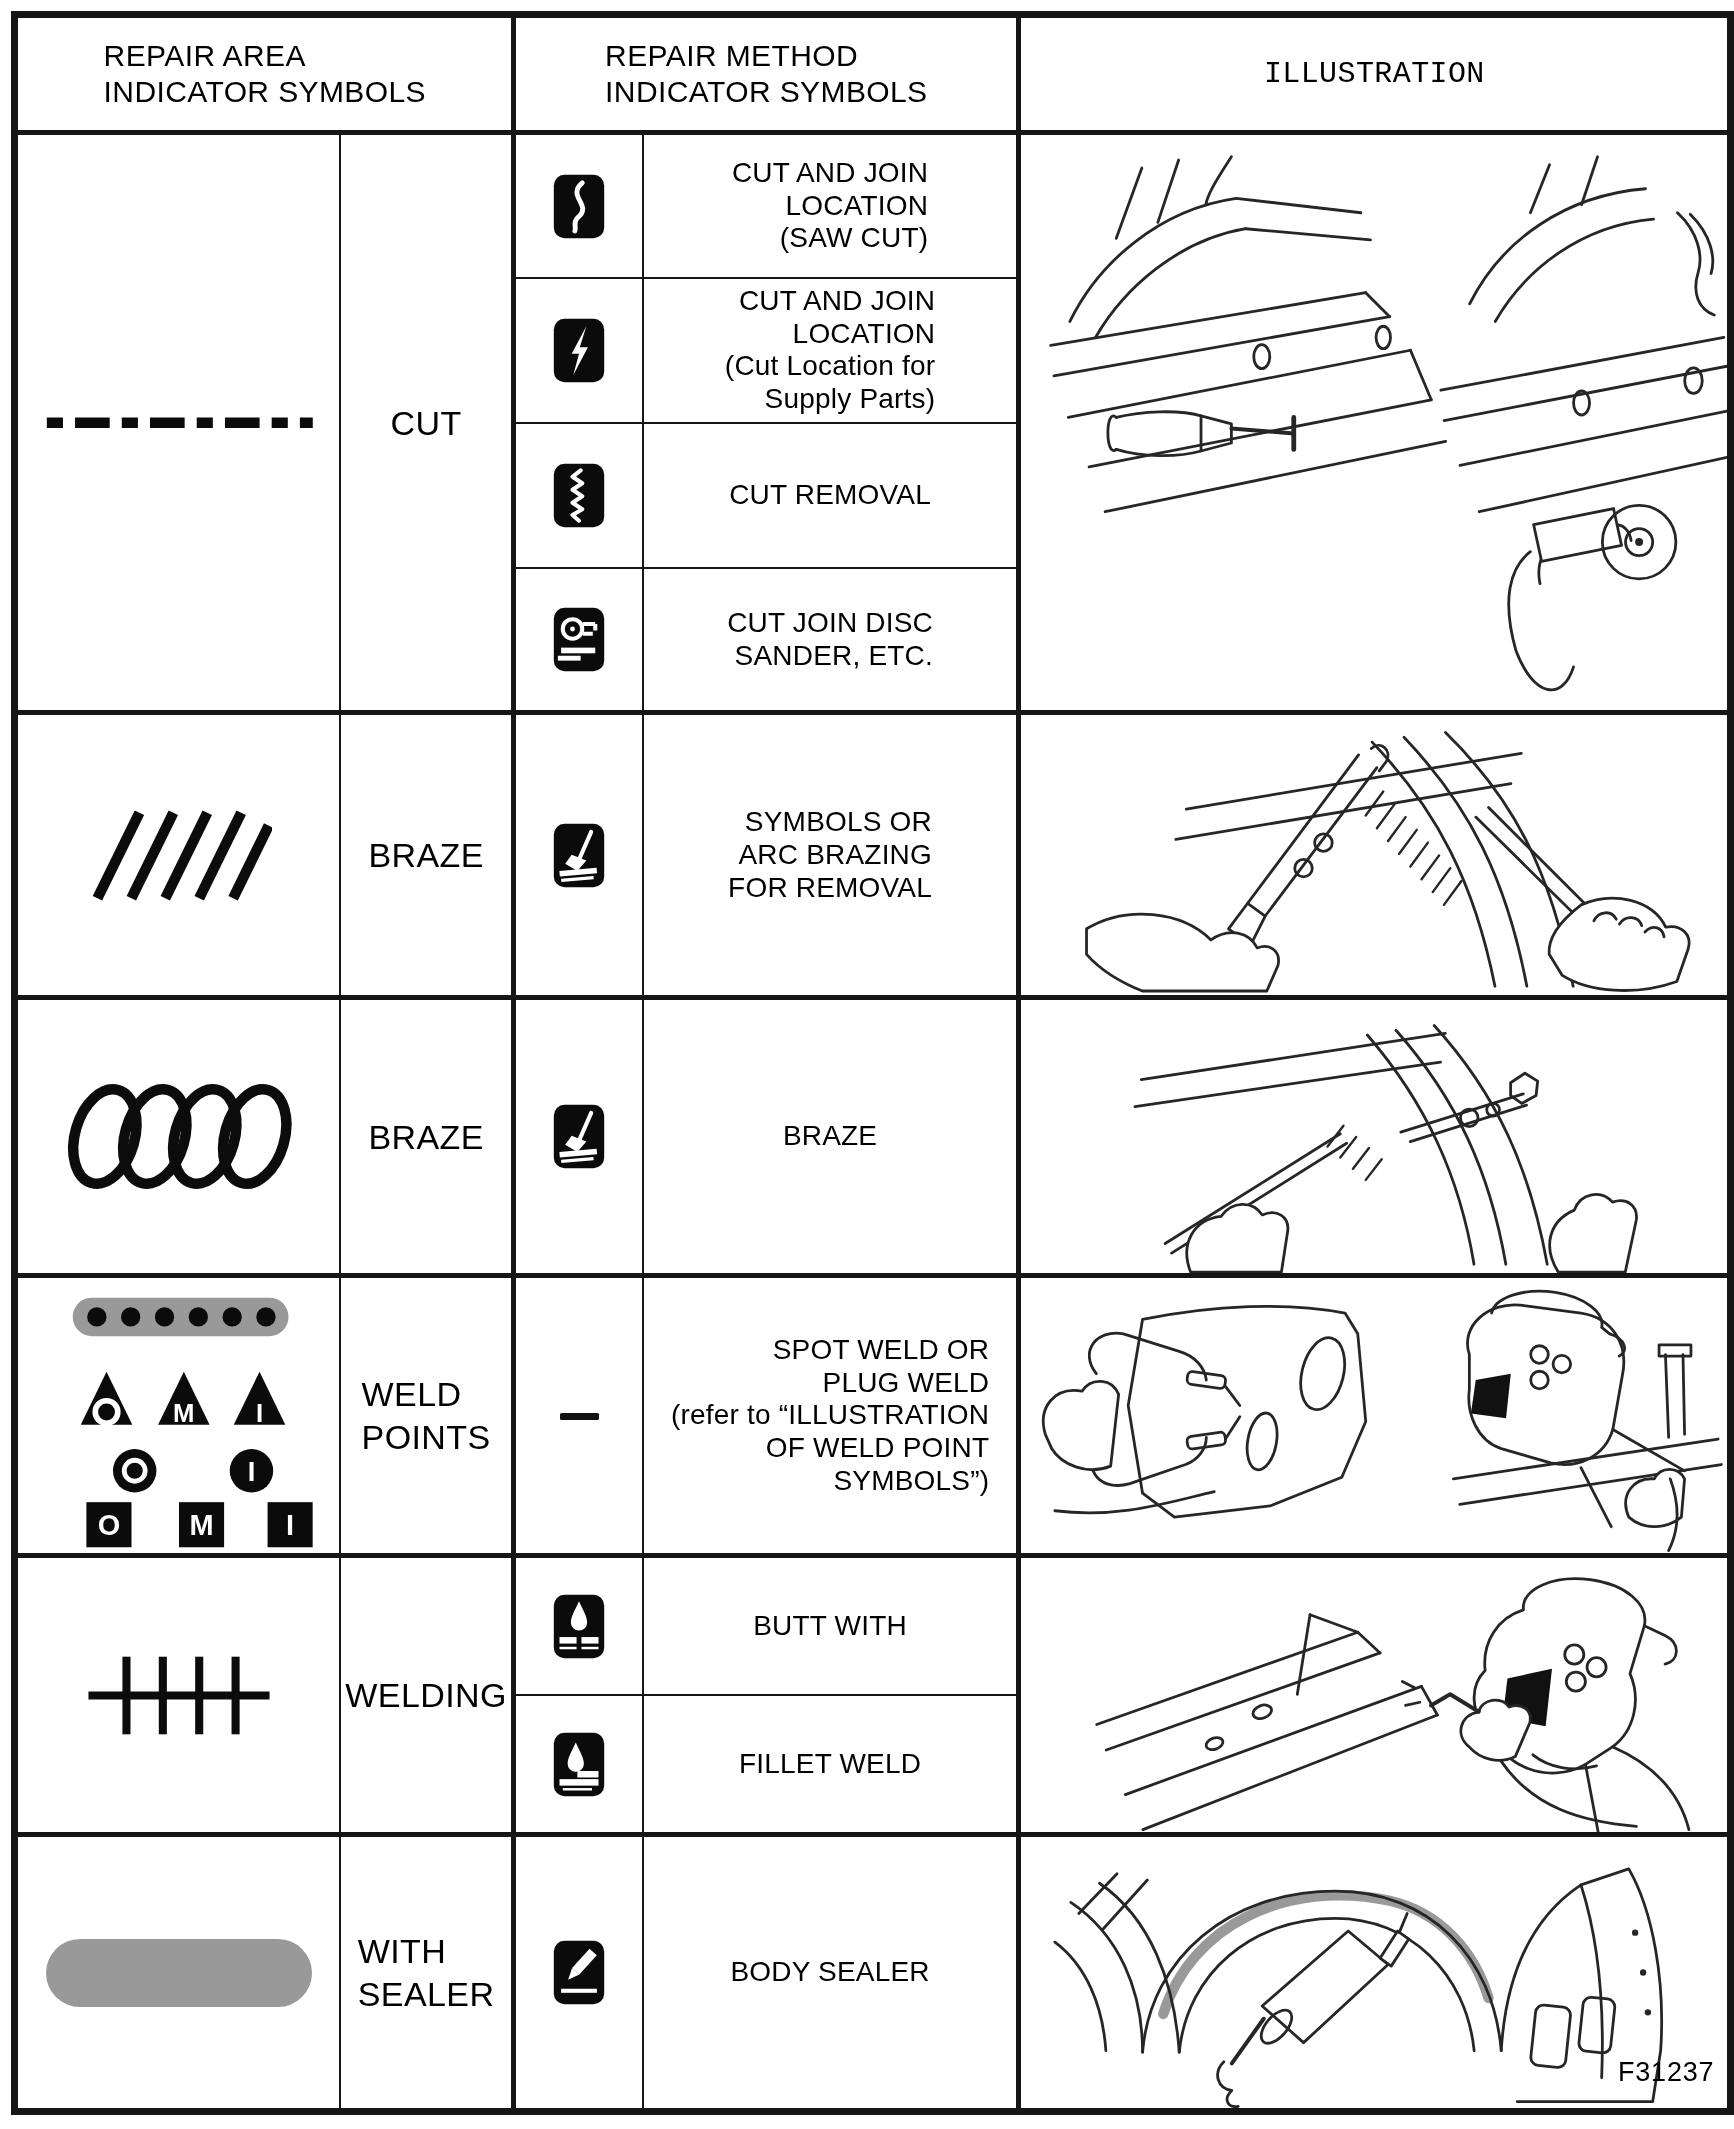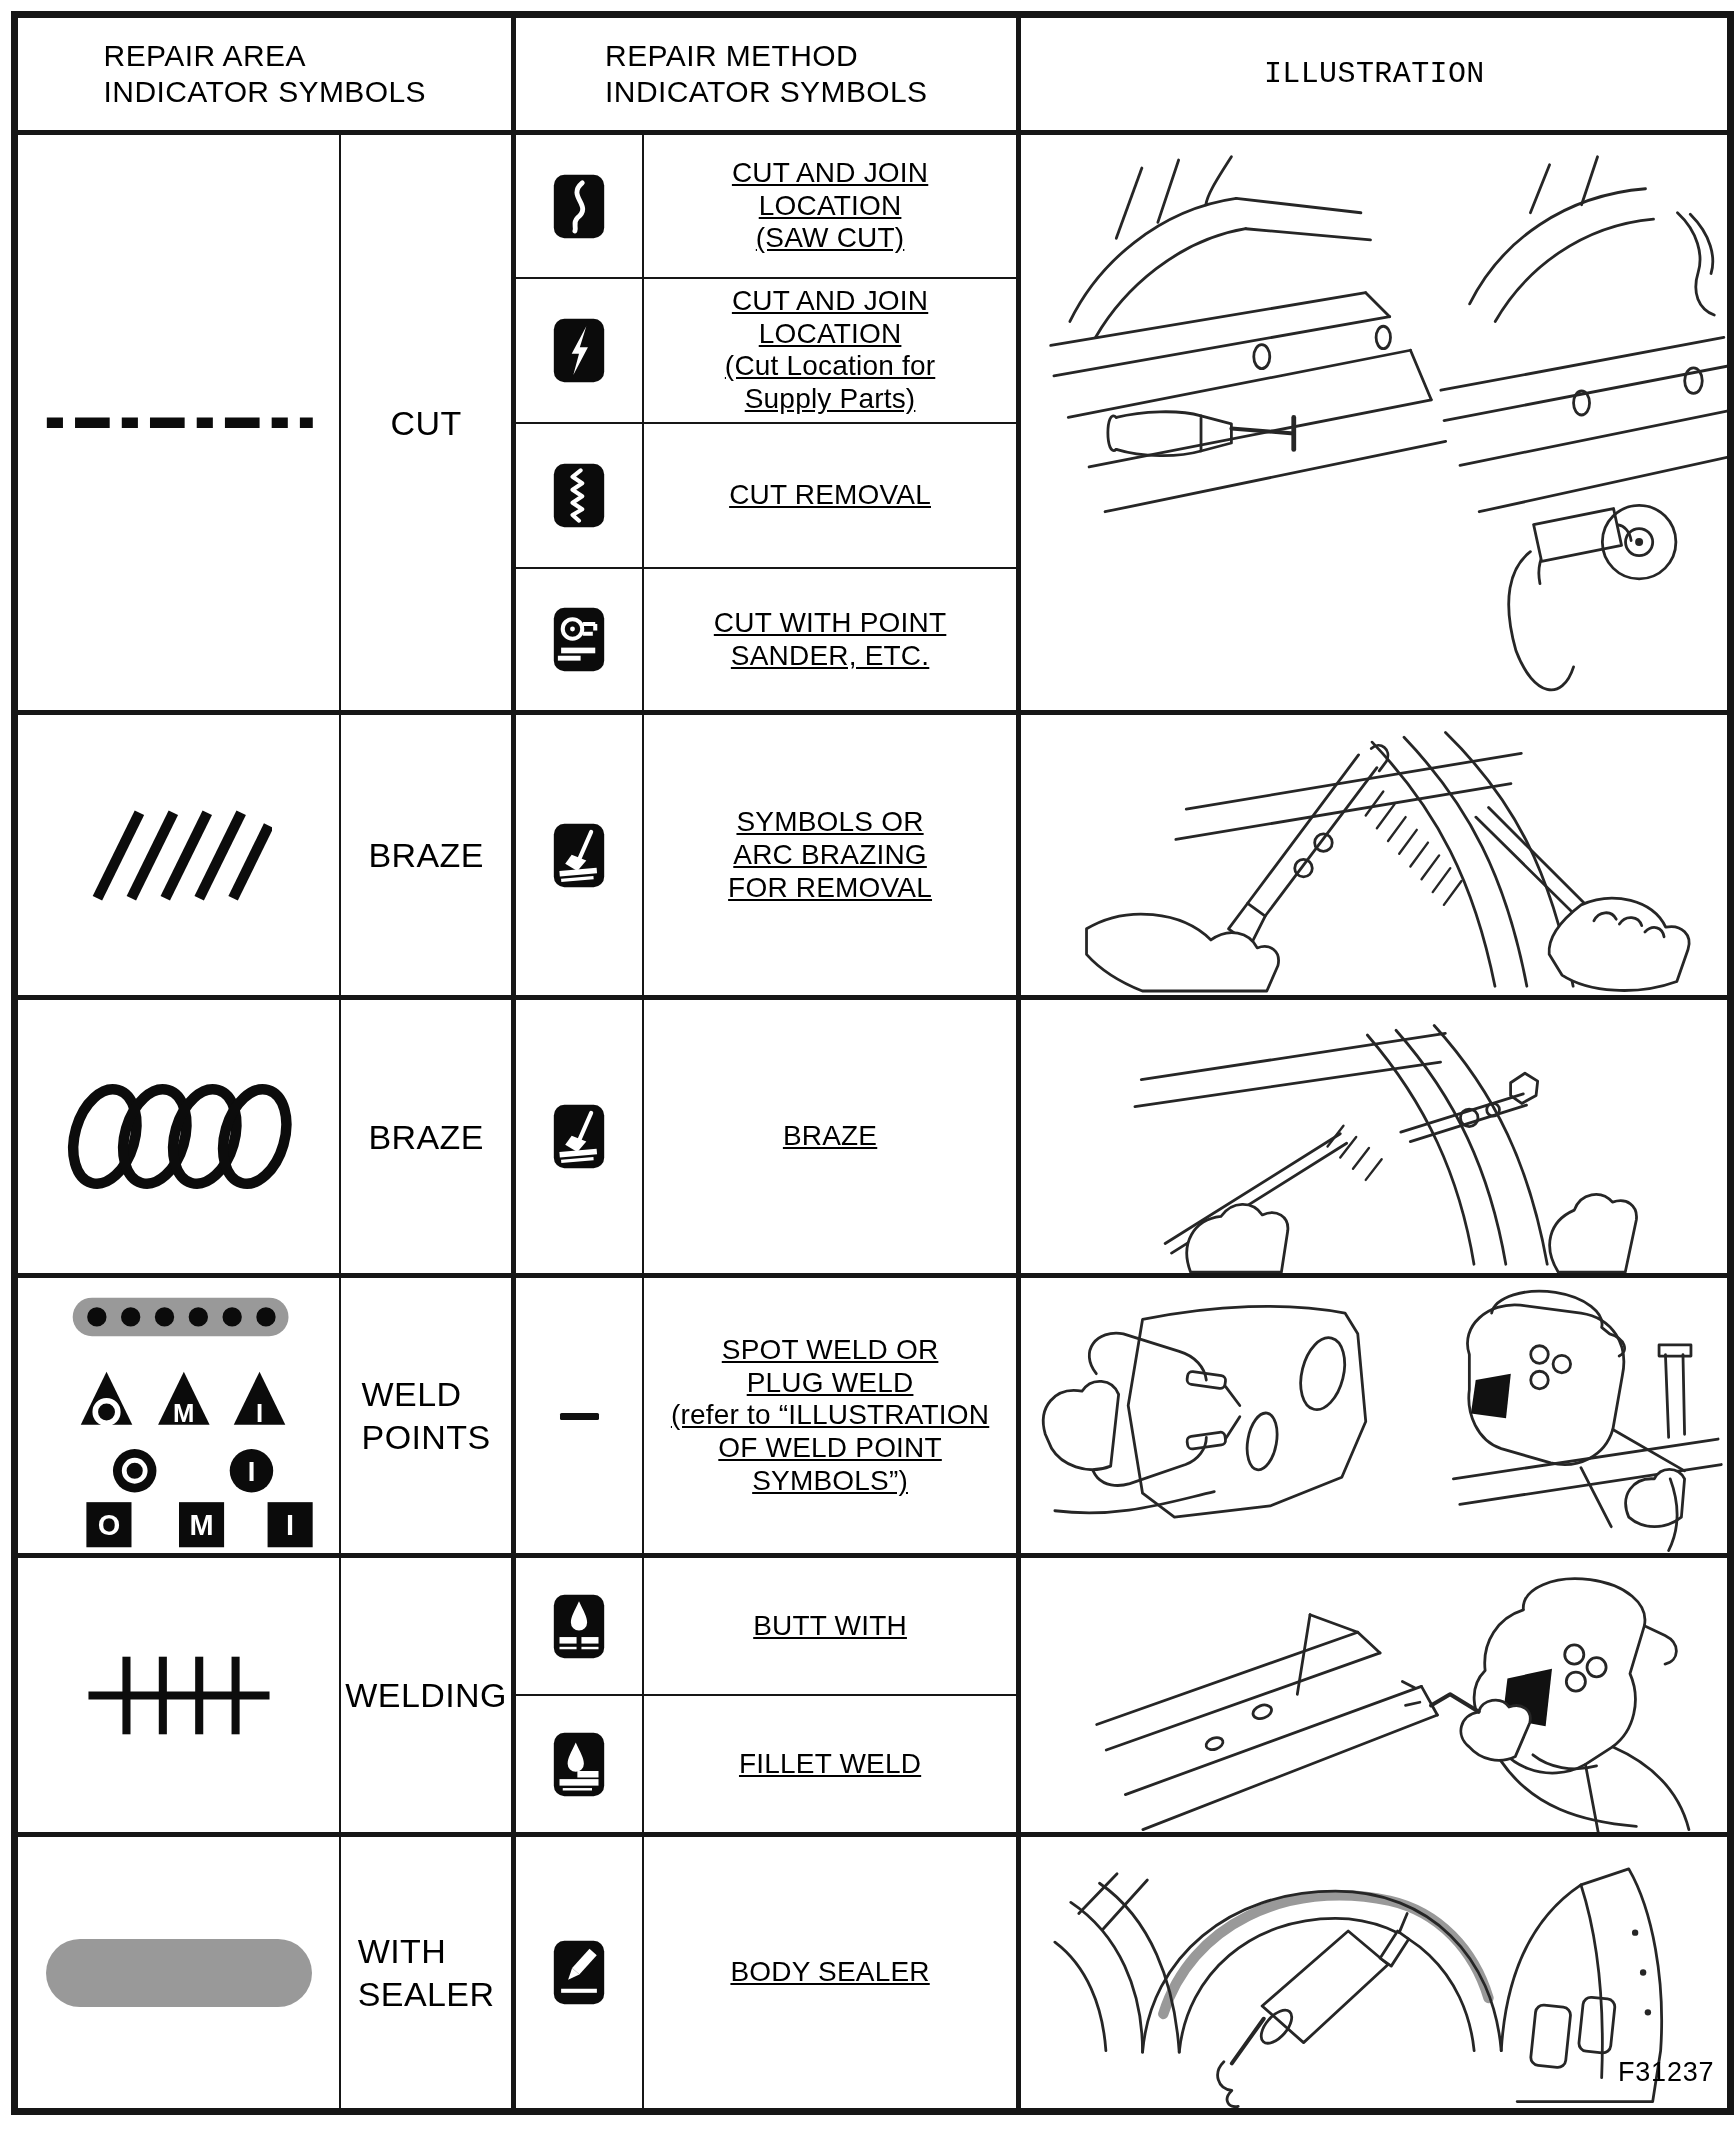--- a/index.html
+++ b/index.html
@@ -19,21 +19,21 @@
   }
   .bl{border-left-width:5.6px;}
   .bt{border-top-width:5.6px;}
   .hb{border-bottom-width:5.6px;}
   .block{
     display:inline-block;text-align:left;white-space:pre-line;
     line-height:1.2;font-size:29px;letter-spacing:0.4px;
   }
   .hdr .block{font-size:30px;text-align:left;}
   .hdr-c{font-size:30px;letter-spacing:0.4px;font-family:Liberation Mono, monospace;}
-  .desc-block{display:inline-block;text-align:center;white-space:pre-line;line-height:1.17;font-size:28px;letter-spacing:0.2px;text-decoration:underline;}
+  .desc-block{display:inline-block;text-align:right;white-space:pre-line;line-height:1.17;font-size:28px;letter-spacing:0.2px;}
   .area-label{display:inline-block;text-align:left;white-space:pre-line;line-height:1.25;font-size:34px;letter-spacing:0.4px;}
   .icon-badge{display:inline-block;vertical-align:middle;}
   .dash-none{display:inline-block;width:39px;height:7.3px;background:#111;border-radius:1.6px;}
   .illus-cell{position:relative;}
   .figcode{
     position:absolute;right:13px;bottom:20px;font-size:27px;letter-spacing:0.8px;text-align:center;
   }
   svg{display:block;margin:0 auto;}
   .symsvg{display:inline-block;vertical-align:middle;}
 </style>
@@ -162,21 +162,21 @@
       <svg class="icon-badge" width="52" height="65" viewBox="0 0 64 80">
         <rect x="1" y="1" width="62" height="78" rx="13" fill="#0b0b0b"></rect>
         <circle cx="24" cy="27" r="12" stroke="#fff" stroke-width="5" fill="none"></circle>
         <circle cx="24" cy="27" r="3" fill="#fff"></circle>
         <path d="M37 21 h15 M37 33 h12 M52 21 v8" stroke="#fff" stroke-width="5" fill="none"></path>
         <rect x="10" y="50" width="42" height="7" fill="#fff"></rect>
         <rect x="6" y="60" width="28" height="6" fill="#fff"></rect>
       </svg>
     </td>
     <td>
-      <span class="desc-block">CUT WITH POINT
+      <span class="desc-block">CUT JOIN DISC
 SANDER, ETC.</span>
     </td>
   </tr>
 
   <tr style="height:285px">
     <td class="bt">
       <svg class="symsvg" width="186" height="105" viewBox="0 0 230 130">
         <g stroke="#0c0c0c" stroke-width="13">
           <line x1="14" y1="118" x2="66" y2="12"></line>
           <line x1="56" y1="118" x2="108" y2="12"></line>

